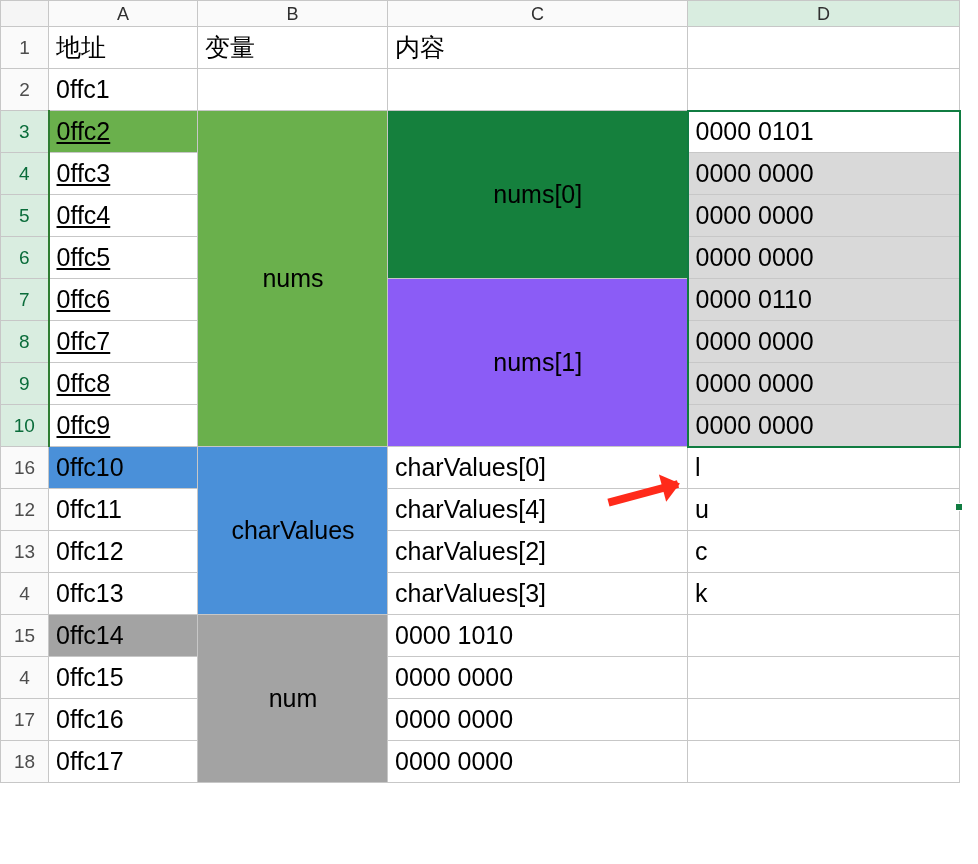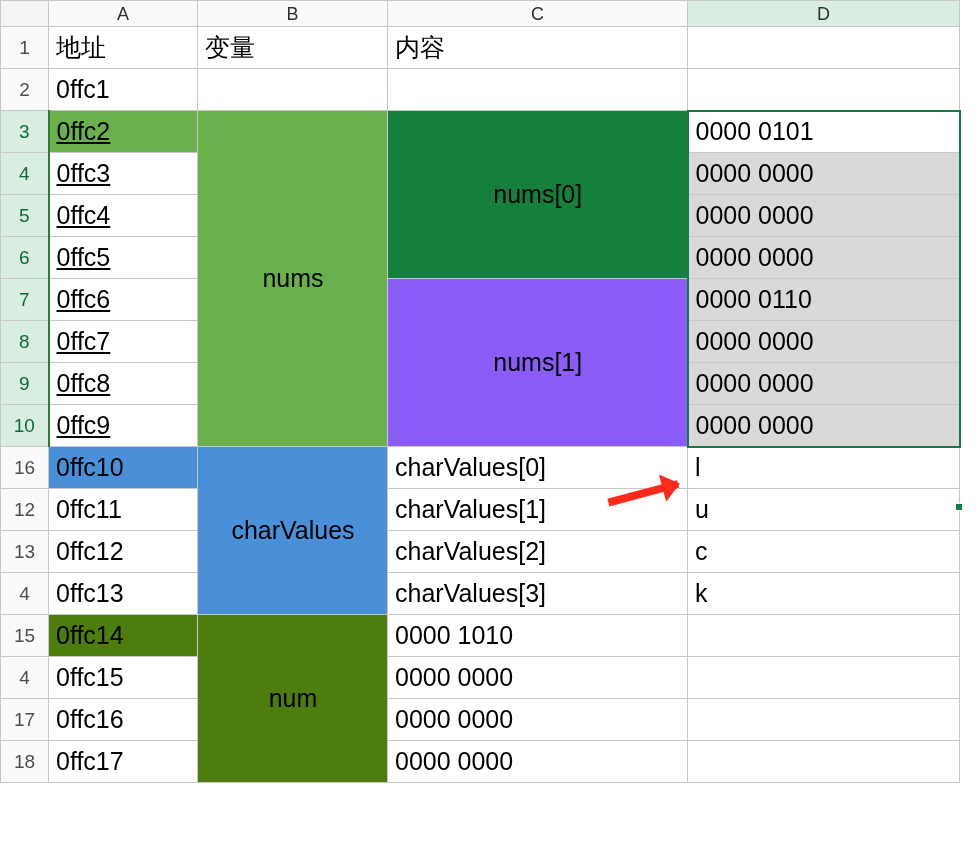--- a/index.html
+++ b/index.html
@@ -18,21 +18,21 @@
   thead th.sel { background:#d9ede0; }
   tbody th.sel { background:#d9ede0; color:#0a6c3a; }
   td { padding-left:7px; padding-right:6px; vertical-align:middle; white-space:nowrap; overflow:hidden; text-overflow:clip; }
   td.center { text-align:center; }
 
   
   .green  { background:#6ab04c; }
   .gray   { background:#15803d;margin-top:45px; }
   .yellow { background:#8b5cf6; }
   .blue   { background:#4a90d9;margin-top:22px; }
-  .orange { background:#4d7c0f; }
+  .orange { background:#a3a3a3; }
   .lgray  { background:#d9d9d9; }
 
   
   .selTop    { border-top:2px solid #107c41 !important; }
   .selBot    { border-bottom:2px solid #107c41 !important; }
   .selLeft   { border-left:2px solid #107c41 !important; }
   .selRight  { border-right:2px solid #107c41 !important; }
 
   
   .greenLeft { border-left:2px solid #2f7d32 !important;text-decoration:underline; }
@@ -150,21 +150,21 @@
       <th>16</th>
       <td class="blue">0ffc10</td>
       <td class="blue center" rowspan="4">charValues</td>
       <td>charValues[0]</td>
       <td>l</td>
     </tr>
 
     <tr>
       <th>12</th>
       <td>0ffc11</td>
-      <td>charValues[1]</td>
+      <td>charValues[4]</td>
       <td>u</td>
     </tr>
 
     <tr>
       <th>13</th>
       <td>0ffc12</td>
       <td>charValues[2]</td>
       <td>c</td>
     </tr>
 

